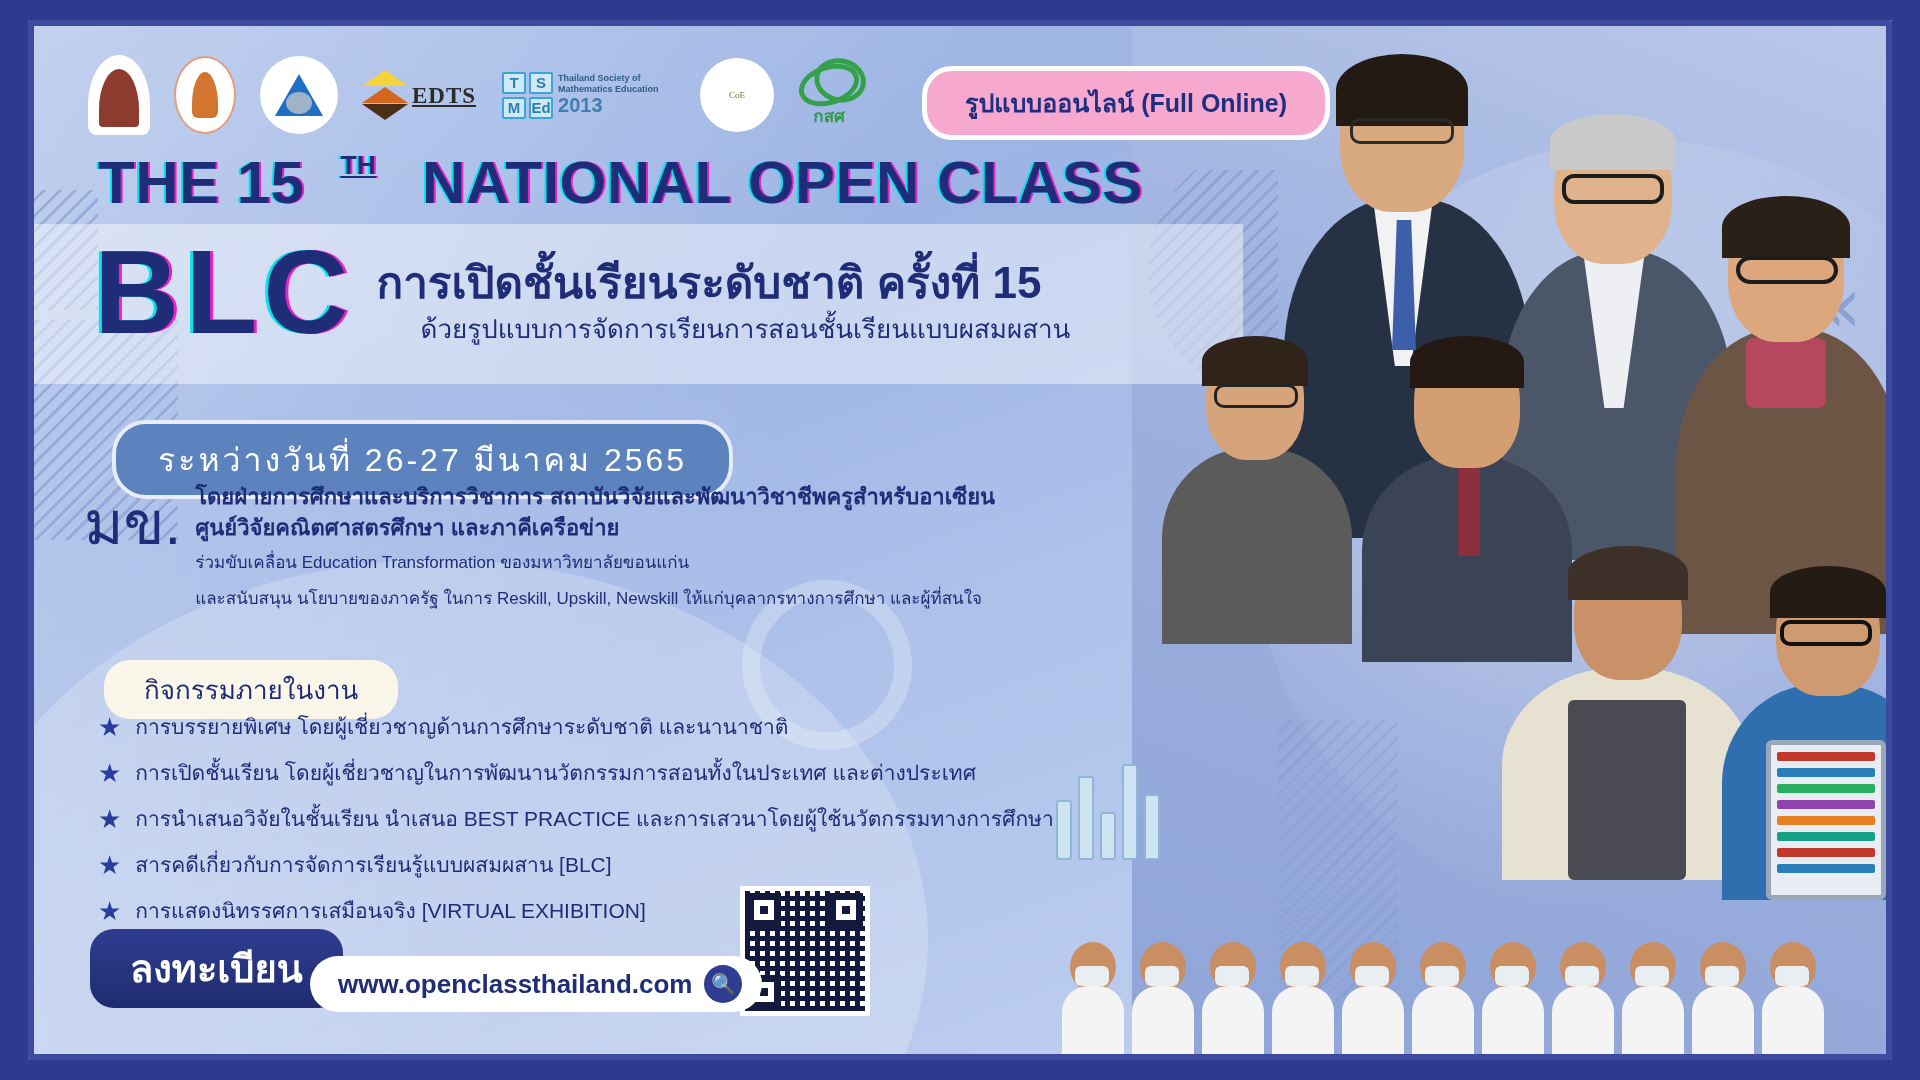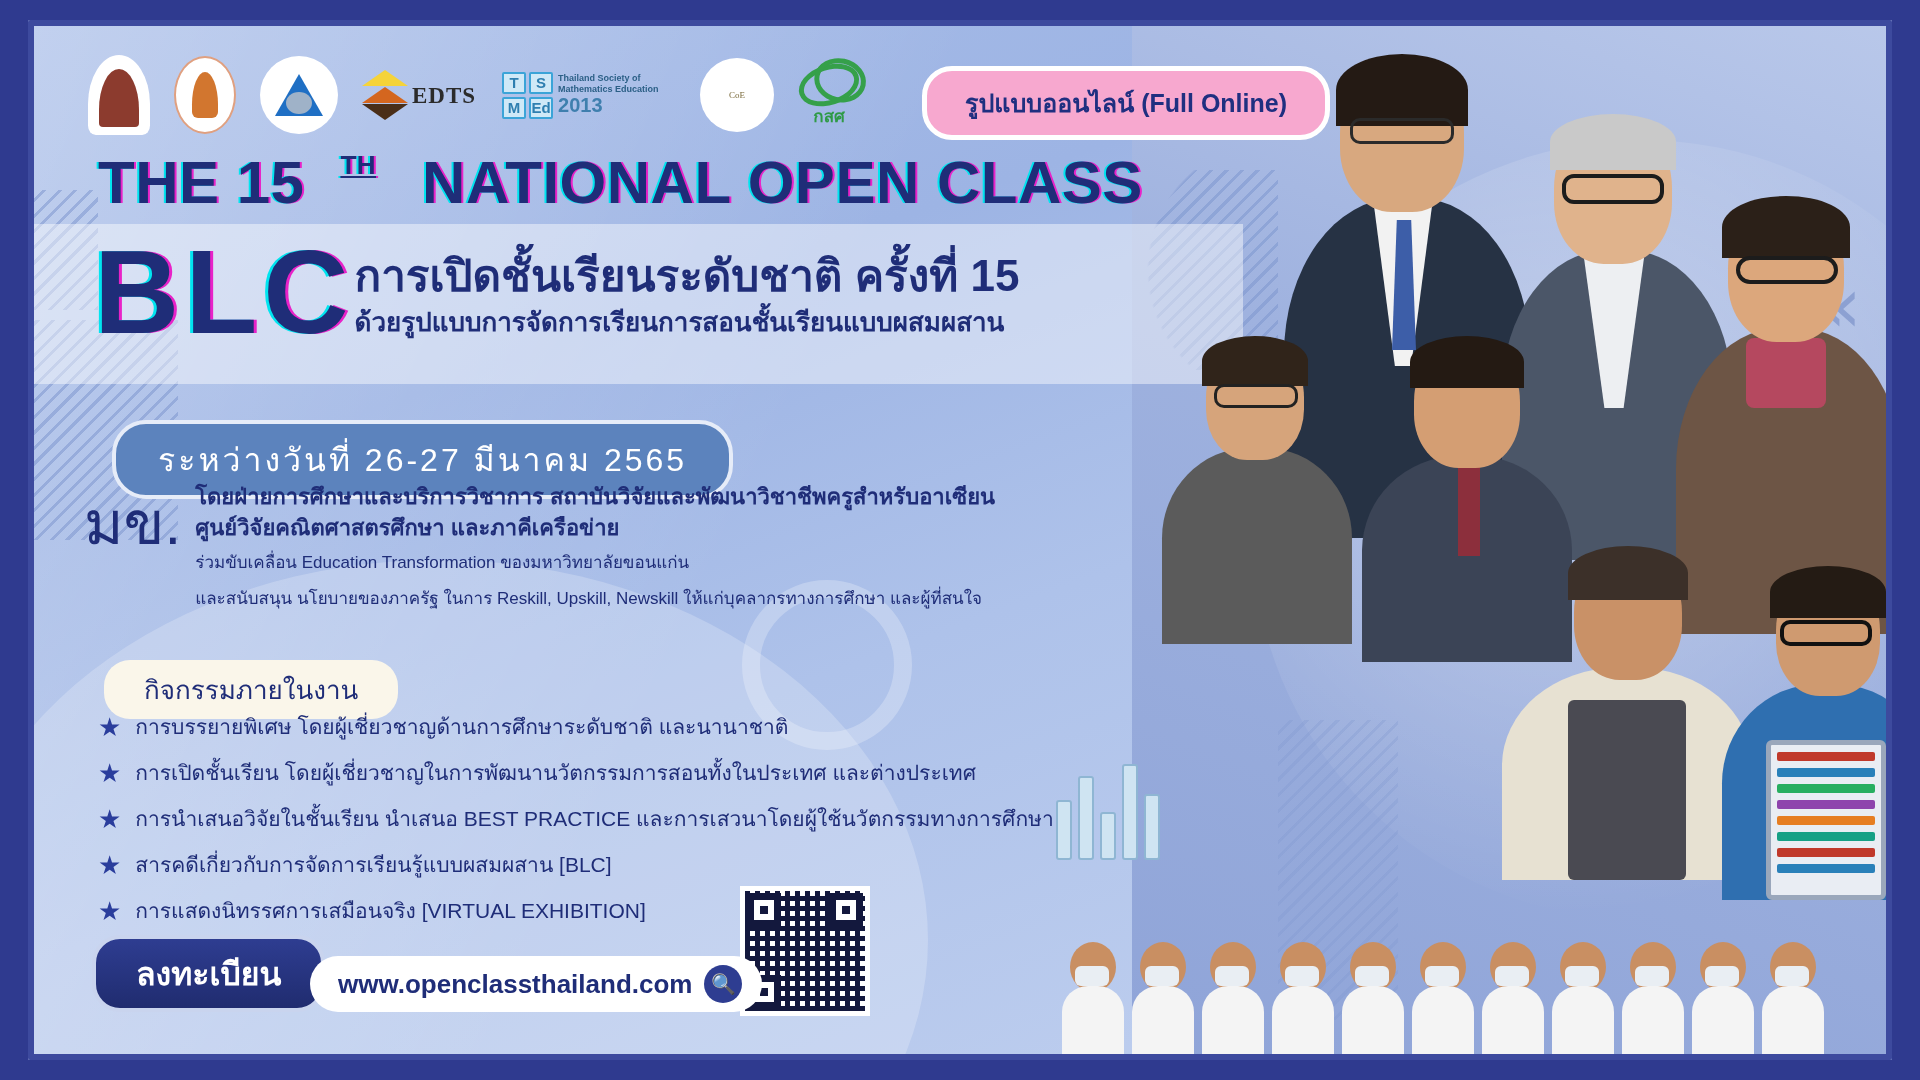--- a/index.html
+++ b/index.html
@@ -105,21 +105,21 @@
     background:#9fb2c8;border-radius:50%;
   }
   .logo-edts{ display:flex;align-items:center;gap:4px; }
   .edts-stack{ display:flex;flex-direction:column;align-items:center;gap:1px; }
   .edts-stack i{ display:block;width:0;height:0;border-left:23px solid transparent;border-right:23px solid transparent; }
   .edts-stack i.y{ border-bottom:16px solid #f5d33a; }
   .edts-stack i.o{ border-bottom:16px solid #d4661f; }
   .edts-stack i.b{ border-top:16px solid #4a2e18; }
   .edts-word{
     font-family:"Liberation Serif",serif;font-weight:700;font-size:23px;color:#2b2b2b;
-    letter-spacing:1px;line-height:1;text-align:center;
+    letter-spacing:1px;line-height:1;text-align:center;text-decoration:underline;
   }
   .logo-tsme{ display:flex;align-items:center;gap:5px; }
   .tsme-grid{ display:grid;grid-template-columns:repeat(2,24px);grid-template-rows:repeat(2,22px);gap:3px; }
   .tsme-grid span{
     background:#cfe9f7;border:2px solid #3ba4d8;color:#2e7fb0;
     font-weight:700;font-size:15px;display:flex;align-items:center;justify-content:center;border-radius:2px;
   }
   .tsme-txt{ font-size:9px;color:#2b5f86;line-height:1.15;font-weight:600;max-width:118px; }
   .tsme-year{ font-size:20px;font-weight:700;color:#3f7fae; }
   .logo-coe{
@@ -159,34 +159,35 @@
   }
   .headline .sup{ font-size:26px; line-height:1; margin-top:4px;text-decoration:underline; }
 
   
   .blc-band{
     position:absolute; left:0; top:204px; width:1215px; height:160px;
     background:rgba(255,255,255,.45); z-index:3;
   }
 
   
-  .blc-row{ position:absolute; left:66px; top:218px; z-index:22; display:flex; align-items:center; }
+  .blc-row{ position:absolute; left:66px; top:218px; z-index:22; display:flex; align-items:flex-end; gap:22px; }
   .blc{
     font-size:118px; font-weight:800; line-height:.92; color:#1f2d78;
     letter-spacing:6px;
     text-shadow:-3px 0 #00e5f0, 3px 0 #e822c8;
   }
   .thai-col{ padding-top:6px; }
   .thai-title{
     font-size:44px; font-weight:700; color:#1f2d78; line-height:1.15;
     white-space:nowrap;
   }
   .thai-sub{
-    font-size:26px; font-weight:700; color:#1f2d78; line-height:1.3; margin-top:4px;
+    font-size:26px; font-weight:400; color:#1f2d78; line-height:1.3; margin-top:4px;
     white-space:nowrap;
+    margin-left:44px;
   }
   .thai-sub2{
     font-size:25px; font-weight:700; color:#1f2d78; line-height:1.3;
     white-space:nowrap;
   }
 
   
   .date-pill{
     position:absolute; left:84px; top:400px; z-index:22;
     background:#5c83bd; color:#ffffff;
@@ -232,23 +233,23 @@
     background-size:10px 10px;
     position:relative; }
   .qr-eye{ position:absolute; width:34px;height:34px;border:7px solid #13183d;background:#fff; }
   .qr-eye:after{ content:"";position:absolute;inset:6px;background:#13183d; }
   .qr-eye.tl{ left:2px; top:2px; }
   .qr-eye.tr{ right:2px; top:2px; }
   .qr-eye.bl{ left:2px; bottom:2px; }
 
   
   .reg-btn{
-    position:absolute; left:64px; bottom:48px; z-index:30;
+    position:absolute; left:58px; bottom:48px; z-index:30;
     background:linear-gradient(180deg,#2e3d91,#202c6f);
-    color:#ffffff; font-size:32px; font-weight:700;
+    color:#ffffff; font-size:38px; font-weight:700;
     padding:9px 40px; border-radius:28px;
     border:4px solid #c9d4ee;
     white-space:nowrap;
   }
   .url-pill{
     position:absolute; left:282px; bottom:48px; z-index:30;
     background:#ffffff; color:#1f2d78; font-weight:700; font-size:26px;
     padding:9px 20px 9px 28px; border-radius:28px;
     display:flex; align-items:center; gap:12px; white-space:nowrap;
   }

